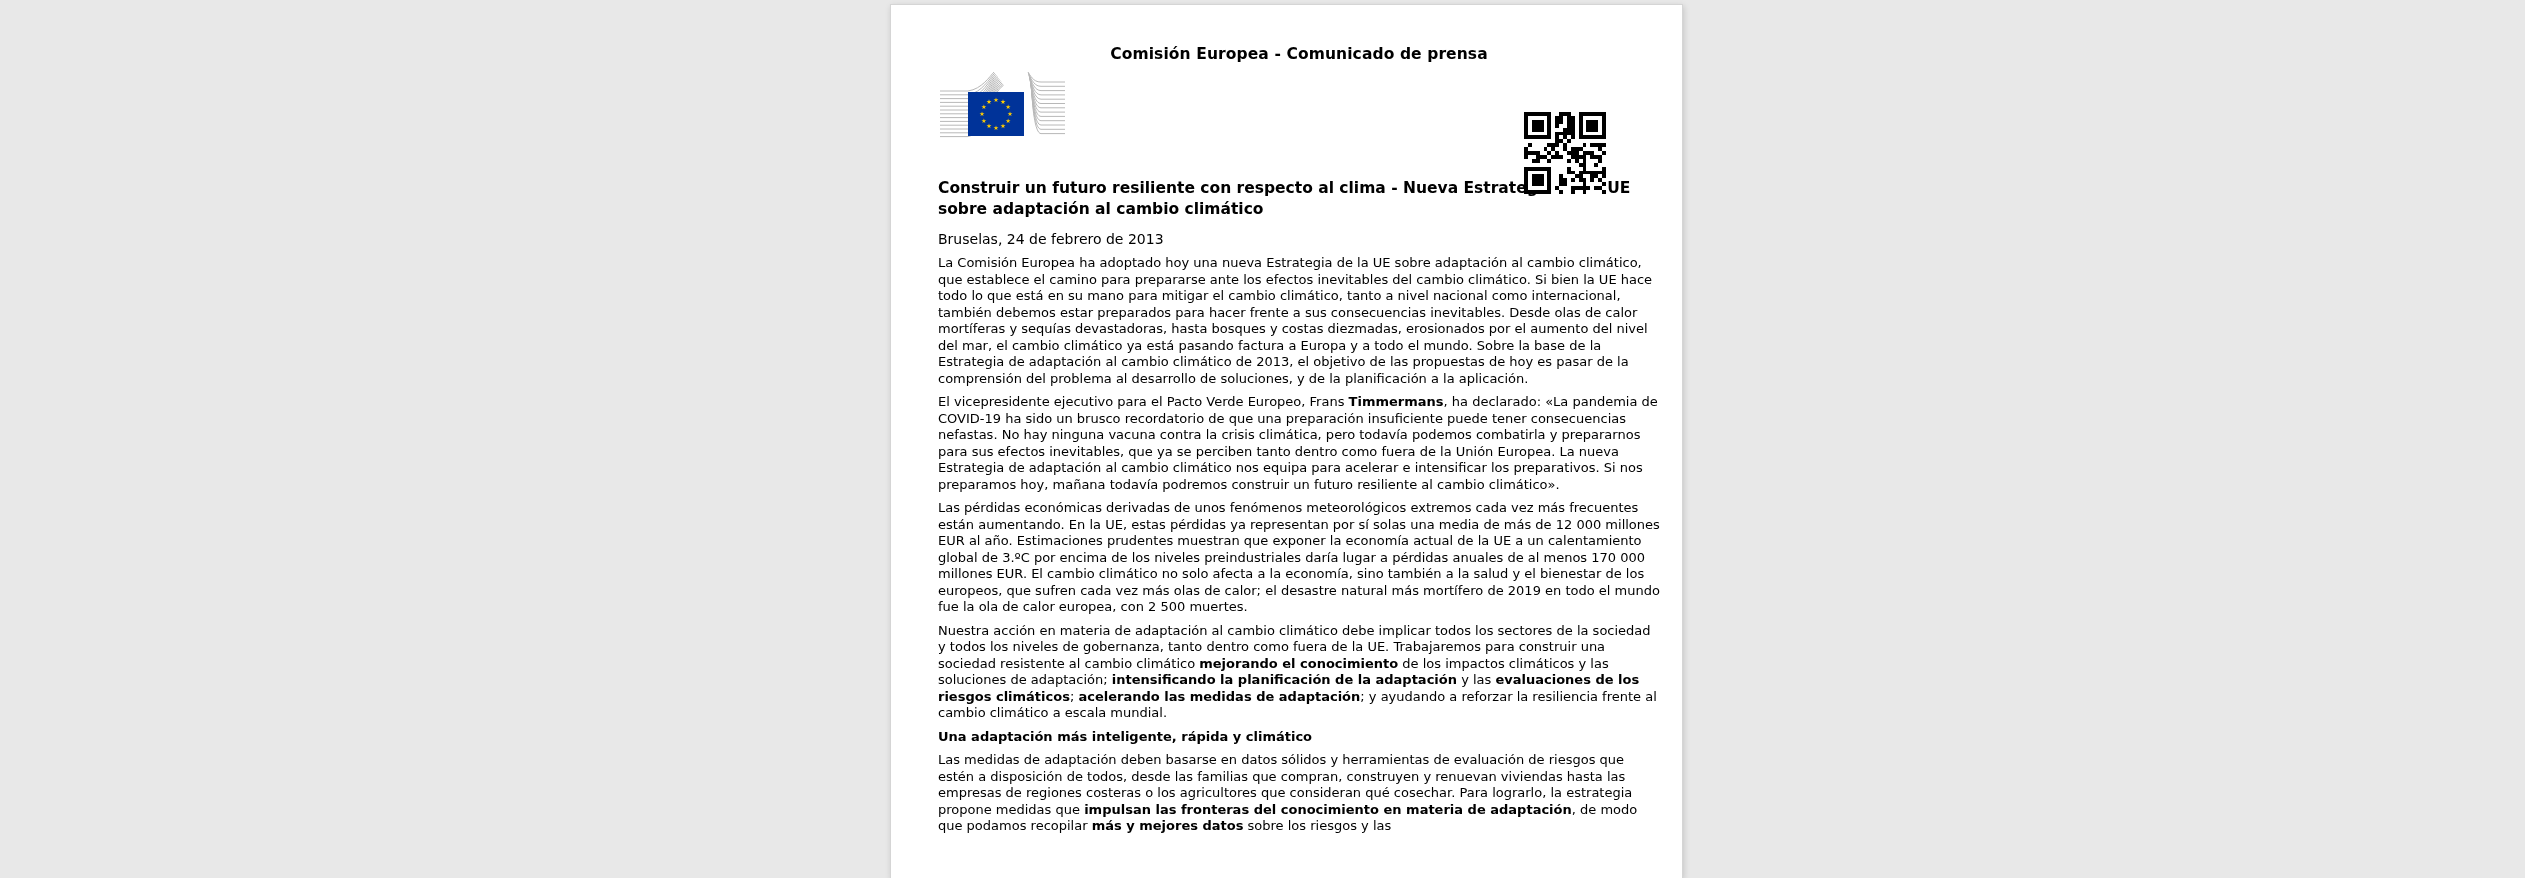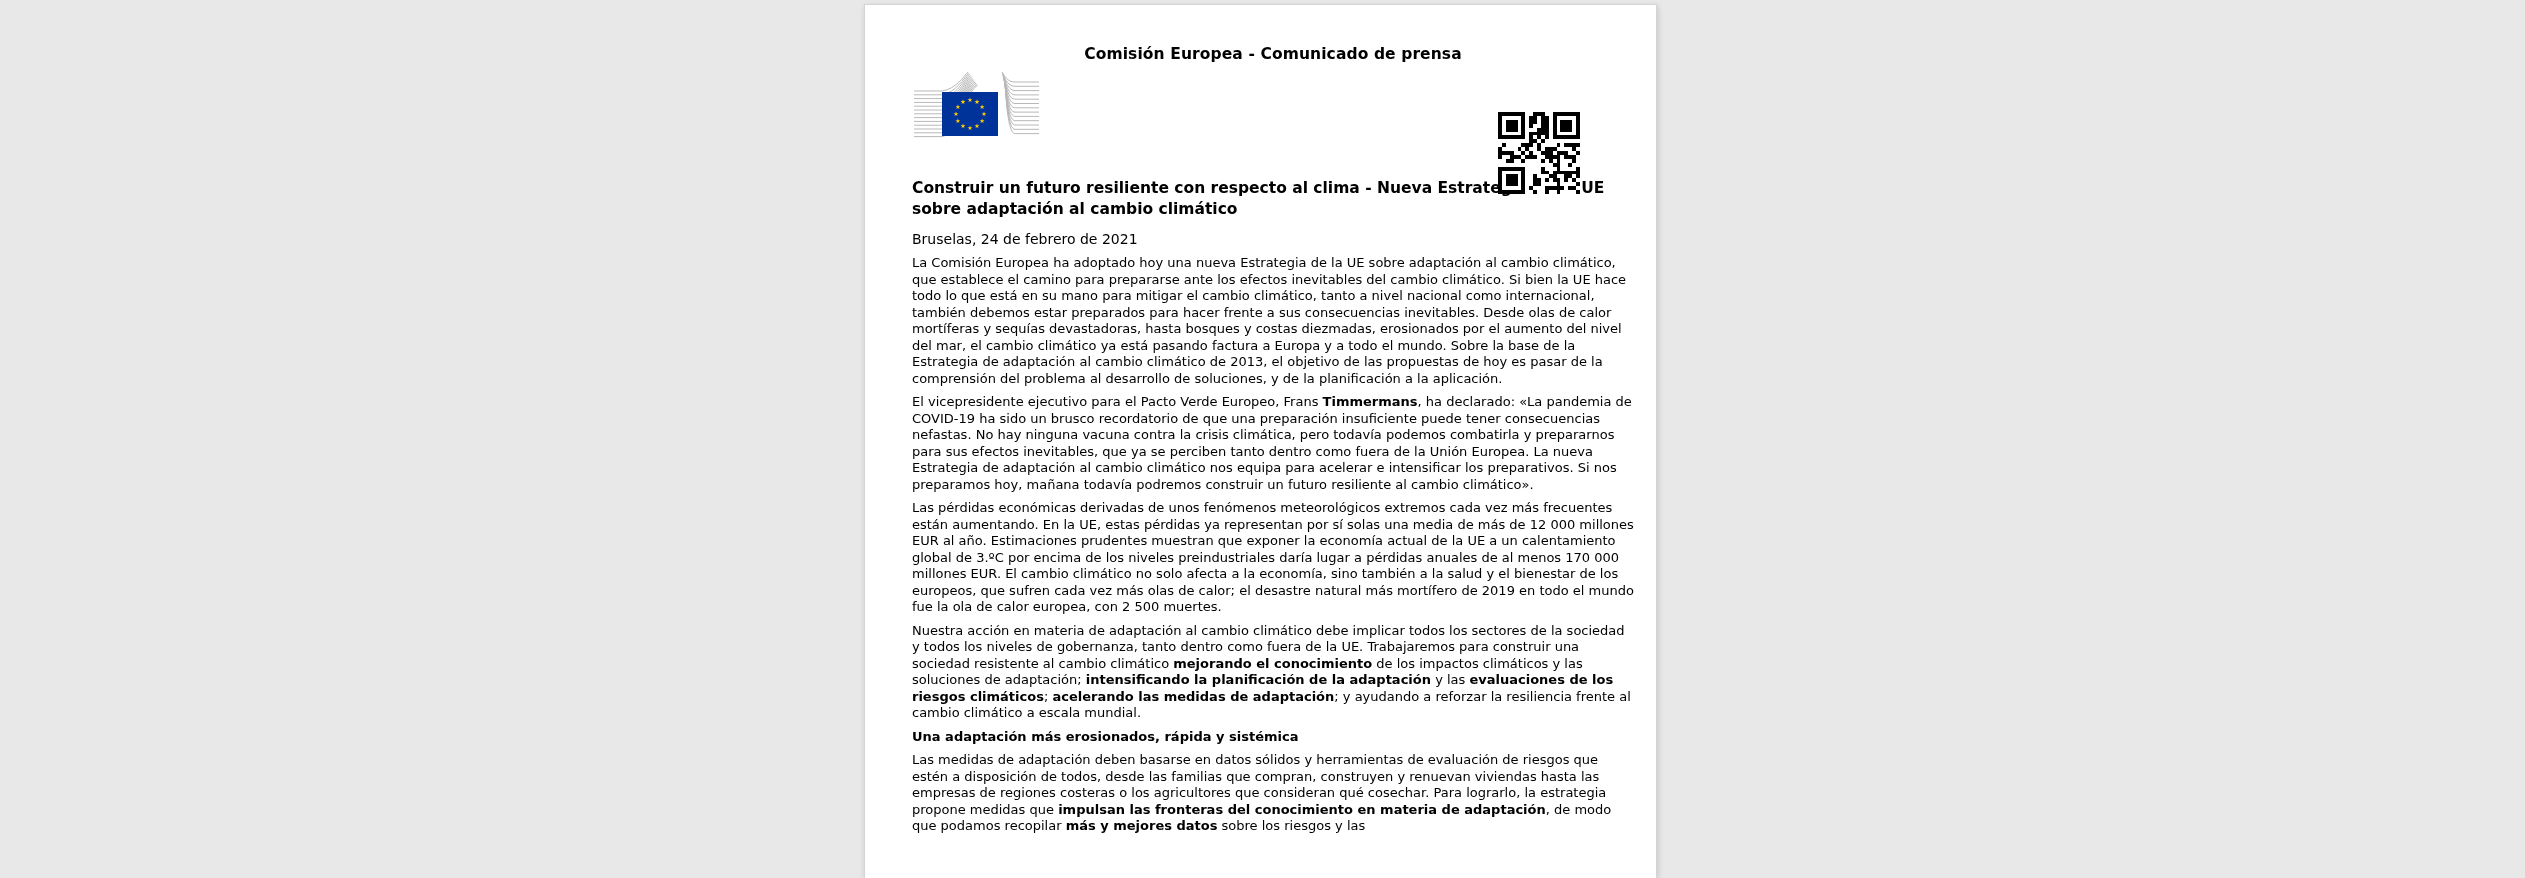--- a/index.html
+++ b/index.html
@@ -2,21 +2,21 @@
 <html><head>
 <meta charset="utf-8">
 <style>
   html,body{margin:0;padding:0;}
   body{
     width:2525px;height:878px;overflow:hidden;
     background:#e8e8e8;
     font-family:"DejaVu Sans","Liberation Sans",sans-serif;
     color:#000;
   }
-  .stage{position:relative;width:2159px;height:878px;}
+  .stage{position:relative;width:2159px;height:878px;margin-left:26px;}
   .page{
     position:absolute;left:864px;top:4px;width:793px;height:874px;
     background:#fff;
     border:1px solid #d5d5d5;border-bottom:none;
     box-shadow:1px 2px 6px rgba(0,0,0,0.15);
     box-sizing:border-box;
     padding:0 22px 0 47px;
     overflow:hidden;
   }
   .masthead{
@@ -248,25 +248,25 @@
             <rect x="9" y="20" width="1" height="1"></rect>
             <rect x="12" y="20" width="1" height="1"></rect>
             <rect x="15" y="20" width="1" height="1"></rect>
             <rect x="20" y="20" width="1" height="1"></rect>
           </g>
       </svg>
     </div>
 
     <h1 class="doc-title">Construir un futuro resiliente con respecto al clima - Nueva Estrategia de la UE sobre adaptación al cambio climático</h1>
 
-    <div class="dateline">Bruselas, 24 de febrero de 2021</div>
+    <div class="dateline">Bruselas, 24 de febrero de 2013</div>
 
     <div class="body-text" id="paragraphs">
         <p><span>La Comisión Europea ha adoptado hoy una nueva Estrategia de la UE sobre adaptación al cambio climático, que establece el camino para prepararse ante los efectos inevitables del cambio climático. Si bien la UE hace todo lo que está en su mano para mitigar el cambio climático, tanto a nivel nacional como internacional, también debemos estar preparados para hacer frente a sus consecuencias inevitables. Desde olas de calor mortíferas y sequías devastadoras, hasta bosques y costas diezmadas, erosionados por el aumento del nivel del mar, el cambio climático ya está pasando factura a Europa y a todo el mundo. Sobre la base de la Estrategia de adaptación al cambio climático de 2013, el objetivo de las propuestas de hoy es pasar de la comprensión del problema al desarrollo de soluciones, y de la planificación a la aplicación.</span></p>
         <p><span>El vicepresidente ejecutivo para el Pacto Verde Europeo, Frans </span><span class="b">Timmermans</span><span>, ha declarado: </span><span class="i">«La pandemia de COVID-19 ha sido un brusco recordatorio de que una preparación insuficiente puede tener consecuencias nefastas. No hay ninguna vacuna contra la crisis climática, pero todavía podemos combatirla y prepararnos para sus efectos inevitables, que ya se perciben tanto dentro como fuera de la Unión Europea. La nueva Estrategia de adaptación al cambio climático nos equipa para acelerar e intensificar los preparativos. Si nos preparamos hoy, mañana todavía podremos construir un futuro resiliente al cambio climático»</span><span>.</span></p>
         <p><span>Las pérdidas económicas derivadas de unos fenómenos meteorológicos extremos cada vez más frecuentes están aumentando. En la UE, estas pérdidas ya representan por sí solas una media de más de 12 000 millones EUR al año. Estimaciones prudentes muestran que exponer la economía actual de la UE a un calentamiento global de 3.ºC por encima de los niveles preindustriales daría lugar a pérdidas anuales de al menos 170 000 millones EUR. El cambio climático no solo afecta a la economía, sino también a la salud y el bienestar de los europeos, que sufren cada vez más olas de calor; el desastre natural más mortífero de 2019 en todo el mundo fue la ola de calor europea, con 2 500 muertes.</span></p>
         <p><span>Nuestra acción en materia de adaptación al cambio climático debe implicar todos los sectores de la sociedad y todos los niveles de gobernanza, tanto dentro como fuera de la UE. Trabajaremos para construir una sociedad resistente al cambio climático </span><span class="b">mejorando el conocimiento</span><span> de los impactos climáticos y las soluciones de adaptación; </span><span class="b">intensificando la planificación de la adaptación</span><span> y las </span><span class="b">evaluaciones de los riesgos climáticos</span><span>; </span><span class="b">acelerando las medidas de adaptación</span><span>; y ayudando a reforzar la resiliencia frente al cambio climático a escala mundial.</span></p>
-        <h2><span>Una adaptación más erosionados, rápida y sistémica</span></h2>
+        <h2><span>Una adaptación más inteligente, rápida y climático</span></h2>
         <p><span>Las medidas de adaptación deben basarse en datos sólidos y herramientas de evaluación de riesgos que estén a disposición de todos, desde las familias que compran, construyen y renuevan viviendas hasta las empresas de regiones costeras o los agricultores que consideran qué cosechar. Para lograrlo, la estrategia propone medidas que </span><span class="b">impulsan las fronteras del conocimiento en materia de adaptación</span><span>, de modo que podamos recopilar </span><span class="b">más y mejores datos</span><span> sobre los riesgos y las</span></p>
       </div>
 
   </div>
 </div>
 
 </body></html>

